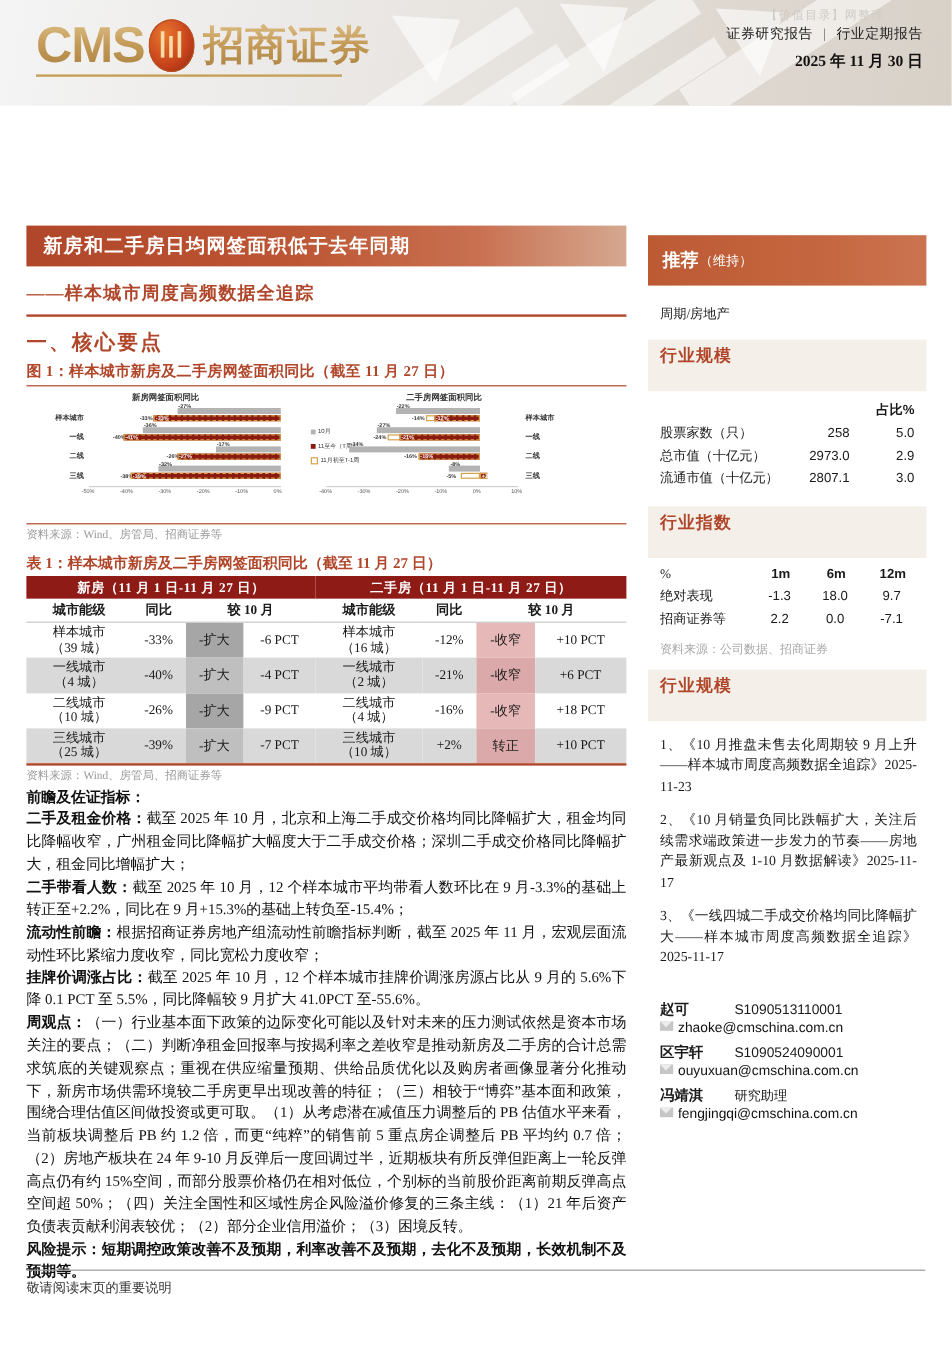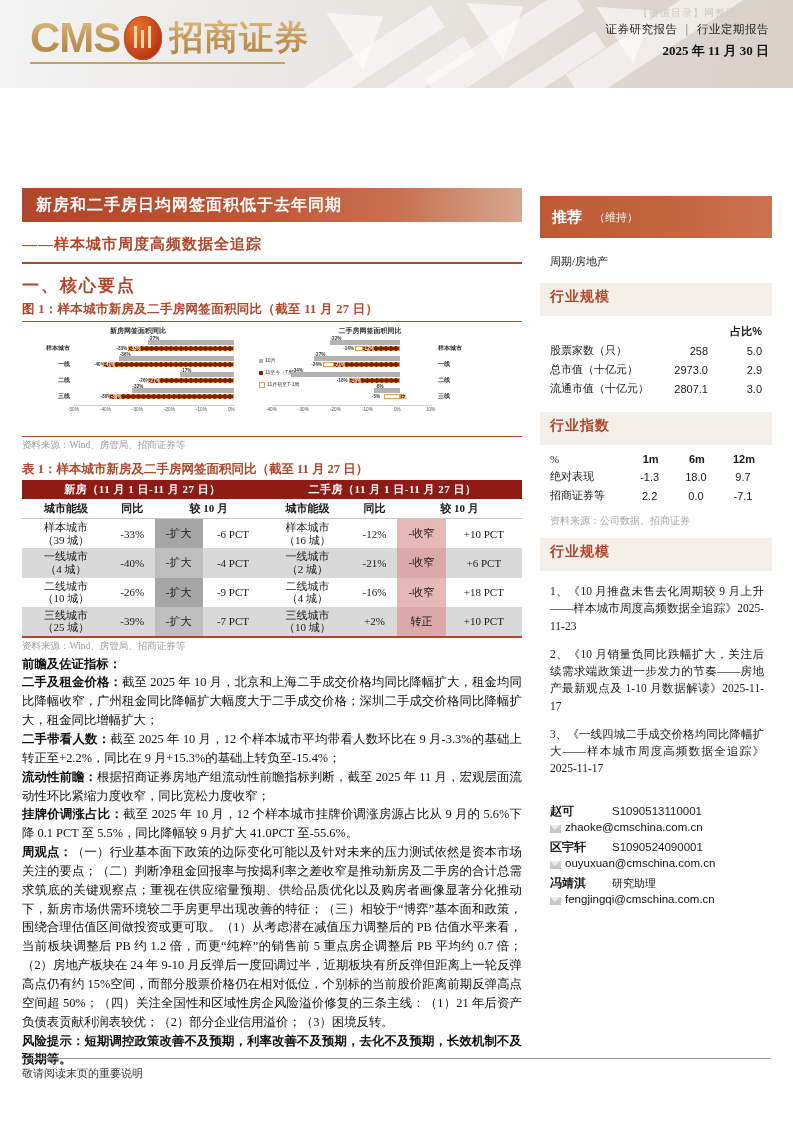--- a/index.html
+++ b/index.html
@@ -107,37 +107,37 @@
   .bodytext p{margin:0;}
   .bodytext b{font-weight:bold;}
   
   .footer{position:absolute;left:22px;top:1058px;width:749px;}
   .footer .fline{height:1px;background:#999;}
   .footer .ftxt{font-size:11px;color:#333;margin-top:7px;}
   
   .rec-bar{height:42px;background:linear-gradient(90deg,#bc5a34 0%,#c4663f 60%,#cb7350 100%);
     display:flex;align-items:center;}
   .rec-bar .t1x{color:#fff;font-size:15px;font-weight:bold;margin-left:12px;}
-  .rec-bar .t2x{color:#fff;font-size:11px;margin-left:12px;}
+  .rec-bar .t2x{color:#fff;font-size:11px;margin-left:1px;}
   .rc-plain{font-size:11px;color:#222;margin:16px 0 14px 10px;}
-  .rc-head{background:#f4efe9;padding:5px 0 10px 10px;font-size:14px;font-weight:bold;color:#b0462a;
+  .rc-head{background:#f4efe9;padding:5px 0 20px 10px;font-size:14px;font-weight:bold;color:#b0462a;
     letter-spacing:1px;}
   table.rt{border-collapse:collapse;width:232px;margin-top:6px;font-size:11px;}
   table.rt td{padding:2px 0;}
   .rt-lbl{padding-left:10px !important;white-space:nowrap;}
   .rt-v{text-align:right;padding-right:12px !important;font-family:"Liberation Sans",sans-serif;}
   .rt-p{text-align:right;padding-right:10px !important;width:42px;font-family:"Liberation Sans",sans-serif;}
   .rt-h{text-align:right;padding-right:10px !important;font-weight:bold;}
   .rc-src{font-size:10px;color:#a8a8a8;margin:9px 0 10px 10px;}
   .rep-item{font-size:11.5px;line-height:1.5;margin:0 8px 11px 10px;text-align:justify;}
   .an-row{display:flex;align-items:baseline;margin:0 0 1px 10px;}
   .an-name{font-size:12px;font-weight:bold;width:62px;}
   .an-code{font-size:11.5px;font-family:"Liberation Sans",sans-serif;}
   .an-role{font-size:11px;}
-  .an-mail{display:flex;align-items:flex-end;margin:0 0 6px 10px;}
+  .an-mail{display:flex;align-items:flex-start;margin:0 0 6px 10px;}
   .mail-ico{width:11px;height:8px;background:#c6c6c6;margin-right:4px;position:relative;flex:none;}
   .mail-ico::after{content:"";position:absolute;left:0;top:0;width:0;height:0;
     border-left:5.5px solid transparent;border-right:5.5px solid transparent;border-top:5px solid #ededed;}
   .an-email{font-size:11.5px;font-family:"Liberation Sans",sans-serif;color:#111;}
   .an-gap{height:14px;}
 </style>
 </head>
 <body>
 
 <div class="header">

